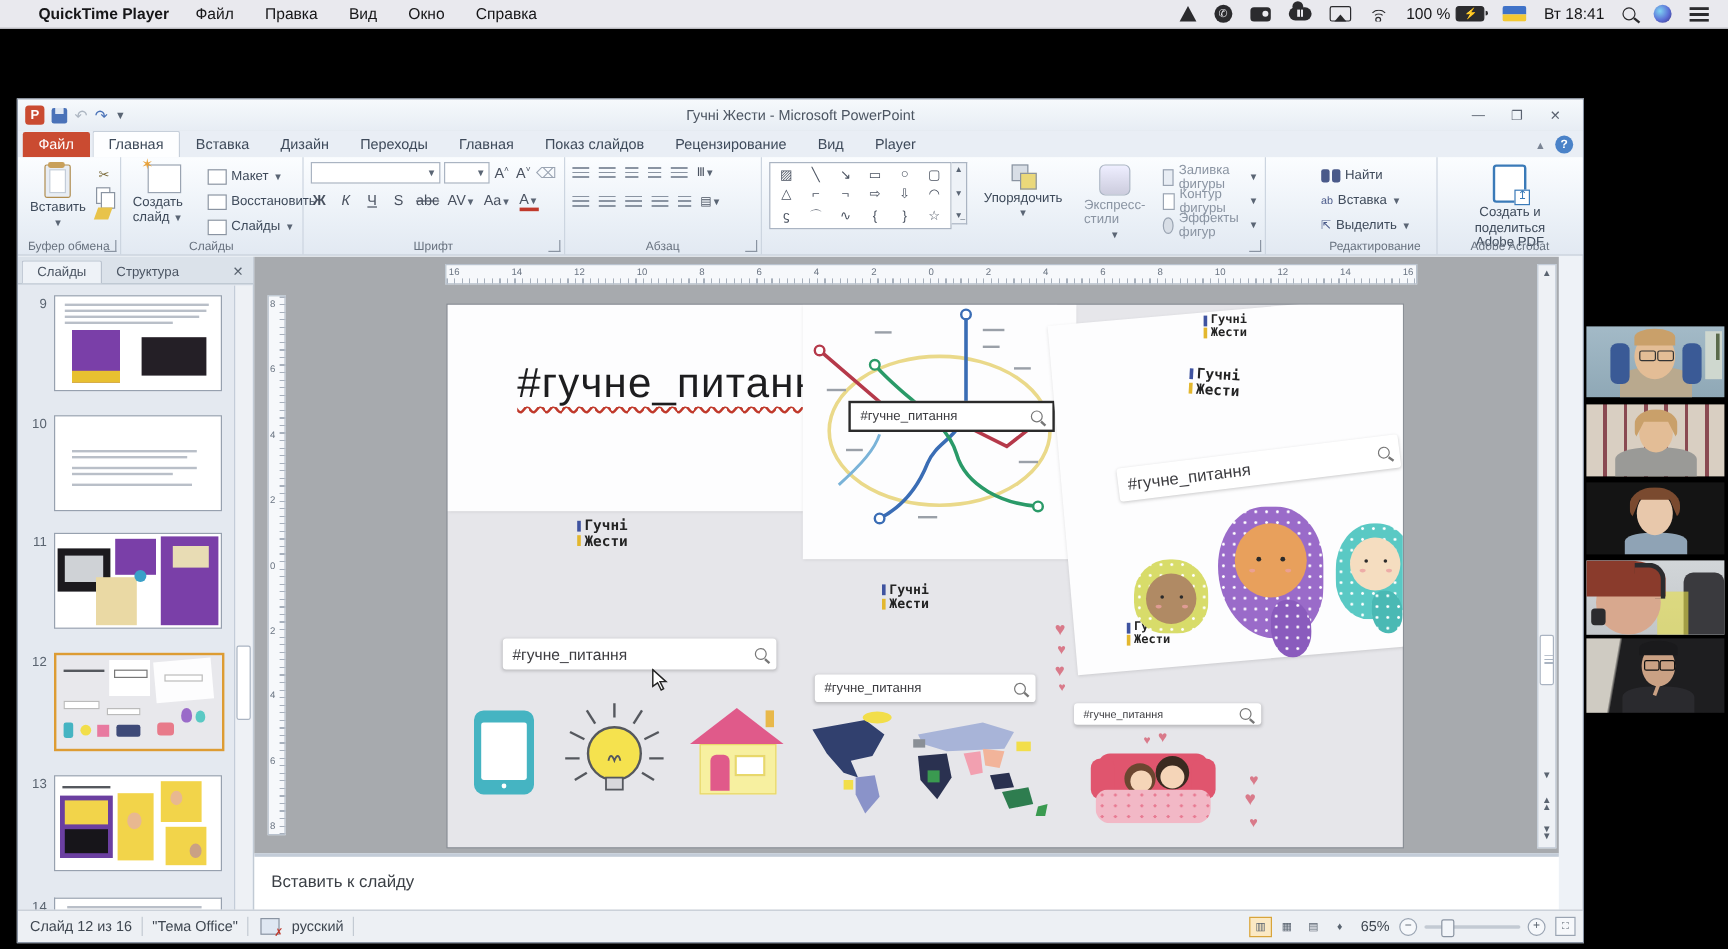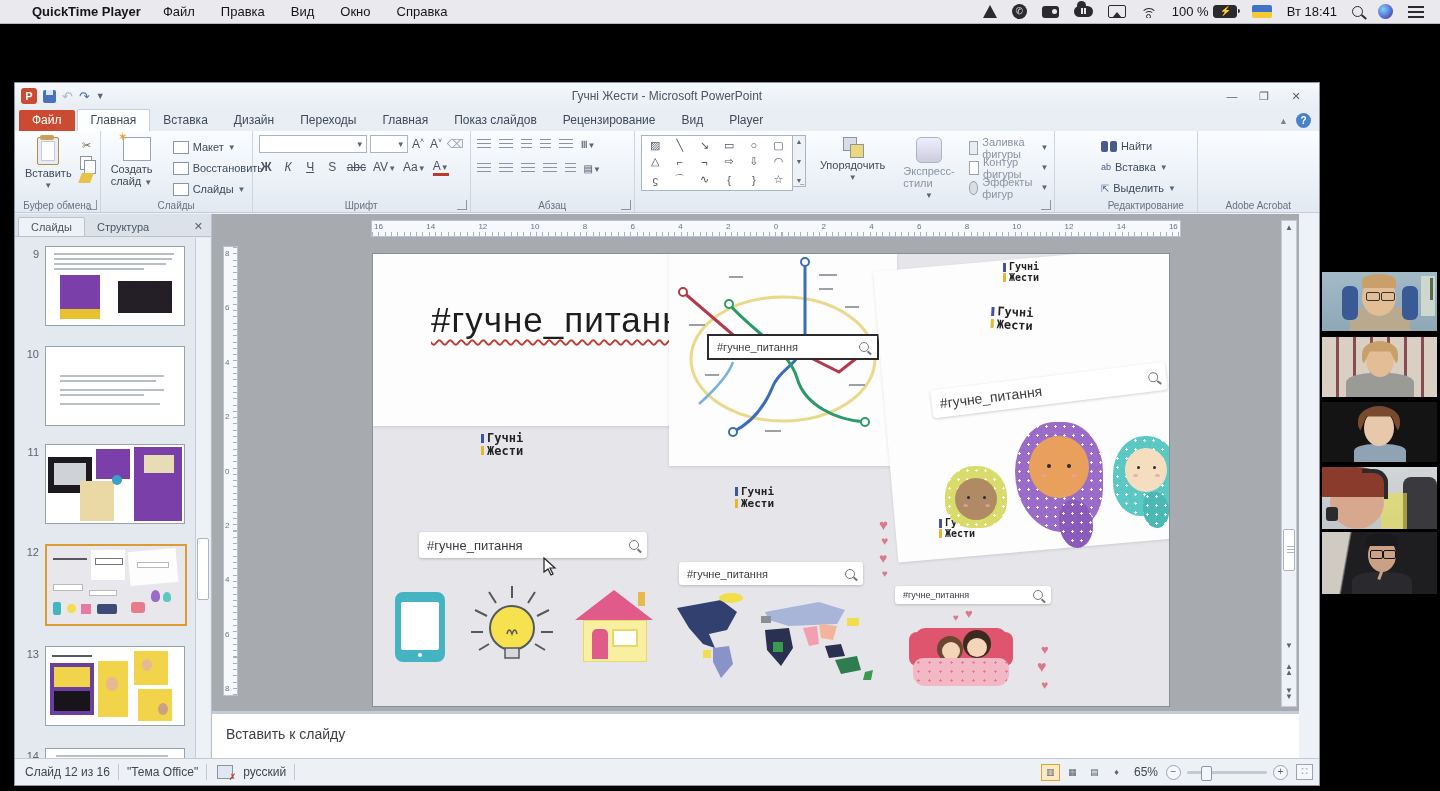--- a/index.html
+++ b/index.html
@@ -413,20 +413,24 @@
         <span class="smallrow">
             <span style="font-size:10px;color:#4a5a8a;">⇱</span>
             <span>Выделить</span>
             <span class="dd">▼</span>
           </span>
       </div>
       <div class="glabel">Редактирование</div>
     </div>
 
     <div class="rgroup" style="width:140px;border-right:none;">
+      <div class="bigbtn" style="margin:0 auto;">
+        <span class="pdf-ic"></span>
+        <span style="text-align:center;line-height:1.15;"><span>Создать и поделиться</span><br><span>Adobe PDF</span></span>
+      </div>
       <div class="glabel">Adobe Acrobat</div>
     </div>
   </div>
 
   <div class="panel">
     <div class="ptabs">
       <span class="ptab sel">Слайды</span>
       <span class="ptab">Структура</span>
       <span class="pclose">✕</span>
     </div>

